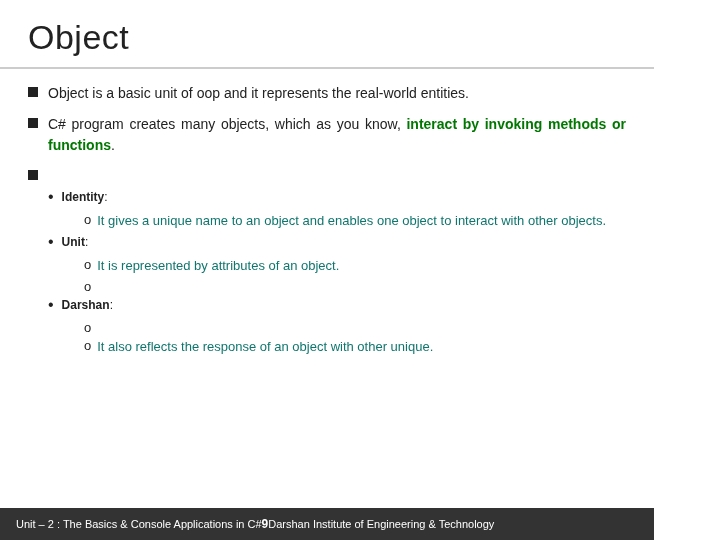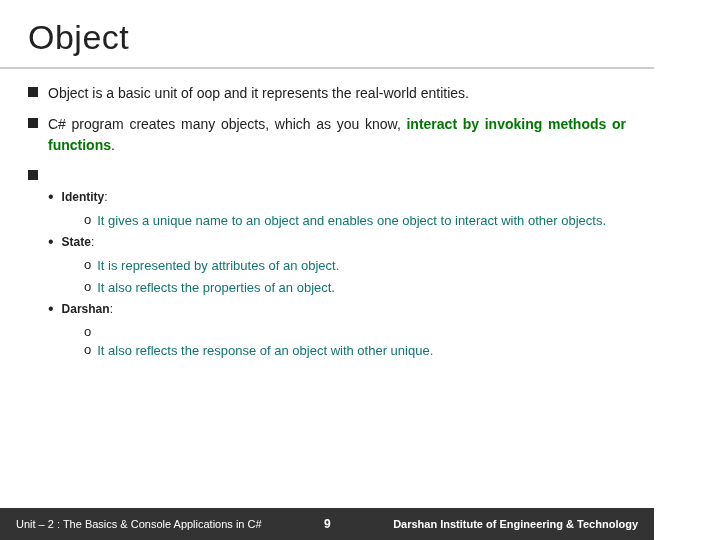--- a/index.html
+++ b/index.html
@@ -117,21 +117,21 @@
     .sub-sub-text {
       font-size: 13px;
       color: #0f766e;
       line-height: 1.45;
       text-align: justify;
     }
 
     .slide-footer {
       display: flex;
       align-items: center;
-      justify-content: space-between;
+      justify-content: flex-start;
       background: #333333;
       color: #ffffff;
       padding: 6px 16px;
       font-size: 11px;
       height: 32px;
     }
 
     .footer-left {
       color: #ffffff;
       font-size: 11px;
@@ -139,21 +139,20 @@
 
     .footer-center {
       color: #ffffff;
       font-size: 12px;
       font-weight: bold;
     }
 
     .footer-right {
       color: #ffffff;
       font-size: 11px;
-      font-weight: bold;
     }
   </style>
 </head>
 <body>
 
 <div class="slide">
 
   <div class="slide-header">
     <h1 class="slide-title">Object</h1>
   </div>
@@ -187,31 +186,30 @@
       </div>
       <div class="sub-sub-section">
         <div class="sub-sub-item">
           <span class="sub-sub-o">o</span>
           <span class="sub-sub-text">It gives a unique name to an object and enables one object to interact with other objects.</span>
         </div>
       </div>
 
       <div class="sub-bullet">
         <span class="sub-bullet-dot">•</span>
-        <span class="sub-bullet-label">State</span>
+        <span class="sub-bullet-label">Unit</span>
           <span class="sub-bullet-label" style="font-weight:normal;">:</span>
       </div>
       <div class="sub-sub-section">
         <div class="sub-sub-item">
           <span class="sub-sub-o">o</span>
           <span class="sub-sub-text">It is represented by attributes of an object.</span>
         </div>
         <div class="sub-sub-item">
           <span class="sub-sub-o">o</span>
-          <span class="sub-sub-text">It also reflects the properties of an object.</span>
         </div>
       </div>
 
       <div class="sub-bullet">
         <span class="sub-bullet-dot">•</span>
         <span class="sub-bullet-label">Darshan</span>
           <span class="sub-bullet-label" style="font-weight:normal;">:</span>
       </div>
       <div class="sub-sub-section">
         <div class="sub-sub-item">

